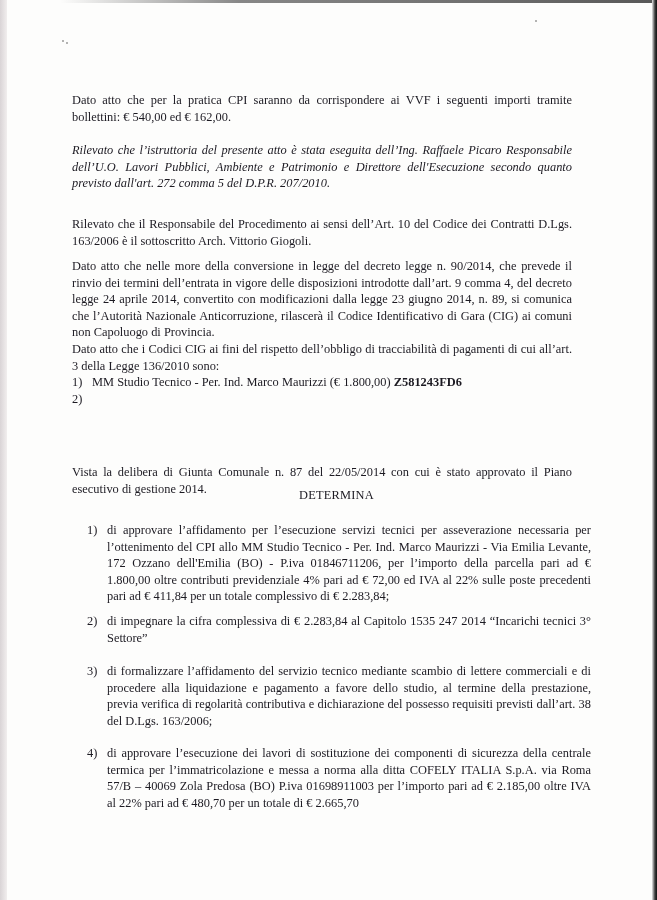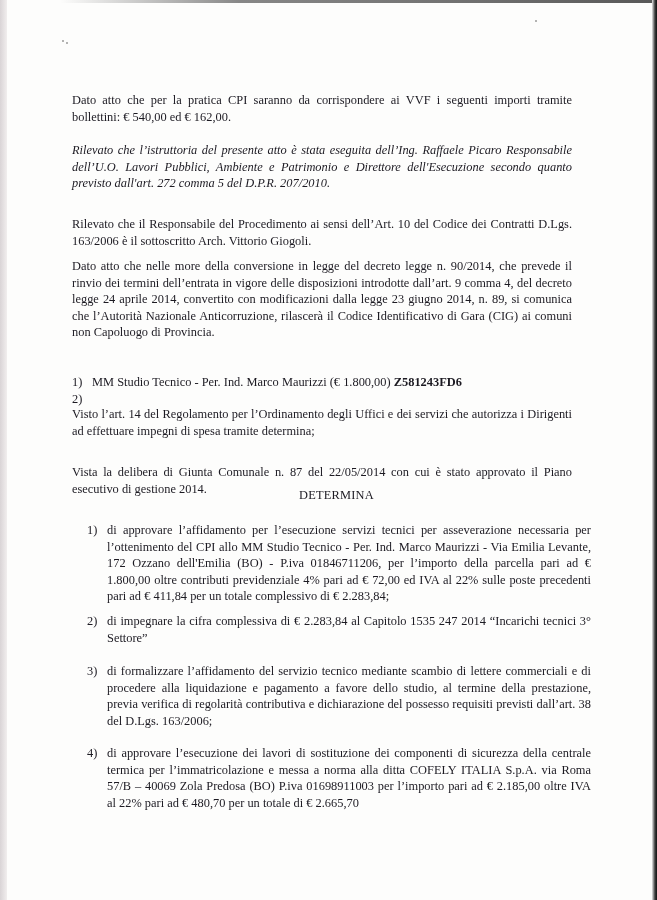--- a/index.html
+++ b/index.html
@@ -91,32 +91,32 @@
   <div class="scan-left"></div>
   <div class="scan-right"></div>
   <div class="speck" style="left:62px;top:40px;"></div>
   <div class="speck" style="left:66px;top:42px;"></div>
   <div class="speck" style="left:535px;top:20px;"></div>
 
   <p class="para" style="top:92px;">Dato atto che per la pratica CPI saranno da corrispondere ai VVF i seguenti importi tramite bollettini: € 540,00 ed  € 162,00.</p>
   <p class="para" style="top:142px;font-style:italic;">Rilevato che l’istruttoria del presente atto è stata eseguita dell’Ing. Raffaele Picaro Responsabile dell’U.O. Lavori Pubblici, Ambiente e Patrimonio e Direttore dell'Esecuzione secondo quanto previsto dall'art. 272 comma 5 del D.P.R. 207/2010.</p>
   <p class="para" style="top:208px;margin-top:8px;">Rilevato che il Responsabile del Procedimento ai sensi dell’Art. 10 del Codice dei Contratti D.Lgs. 163/2006 è il sottoscritto Arch. Vittorio Giogoli.</p>
   <p class="para" style="top:258px;">Dato atto che nelle more della conversione in legge del decreto legge n. 90/2014, che prevede il rinvio dei termini dell’entrata in vigore delle disposizioni introdotte dall’art. 9 comma 4, del decreto legge 24 aprile 2014, convertito con modificazioni dalla legge 23 giugno 2014, n. 89, si comunica che l’Autorità Nazionale Anticorruzione, rilascerà il Codice Identificativo di Gara (CIG) ai comuni non Capoluogo di Provincia.</p>
+  <p class="para" style="top:341px;">Dato atto che i Codici CIG ai fini del rispetto dell’obbligo di tracciabilità di pagamenti di cui all’art. 3 della Legge 136/2010 sono:</p>
 
   <div class="cig-list" style="top:374px;">
     <div class="cig-row">
       <span class="cig-num">1)</span>
       <span><span>MM Studio Tecnico - Per. Ind. Marco Maurizzi (€ 1.800,00) </span><span class="cig-code">Z581243FD6</span></span>
     </div>
     <div class="cig-row">
       <span class="cig-num">2)</span>
     </div>
   </div>
 
-  <p class="para" style="top:406px;">Visto l’art. 14 del Regolamento per l’Ordinamento degli Uffici e dei servizi che autorizza i Dirigenti ad effettuare impegni di spesa tramite determina;</p>
   <p class="para" style="top:464px;">Vista la delibera di Giunta Comunale n. 87 del 22/05/2014 con cui è stato approvato il Piano esecutivo di gestione  2014.</p>
 
   <div class="heading">DETERMINA</div>
 
   <div class="item" style="top:522px;">
     <span class="item-num">1)</span>
     <span class="item-text">di approvare l’affidamento per l’esecuzione servizi tecnici per asseverazione necessaria per l’ottenimento del CPI allo MM Studio Tecnico - Per. Ind. Marco Maurizzi - Via Emilia Levante, 172 Ozzano dell'Emilia (BO) - P.iva 01846711206, per l’importo della parcella pari ad € 1.800,00 oltre contributi previdenziale 4% pari ad € 72,00 ed IVA al 22% sulle poste precedenti pari ad € 411,84 per un totale complessivo di € 2.283,84;</span>
   </div>
   <div class="item" style="top:613px;">
     <span class="item-num">2)</span>

